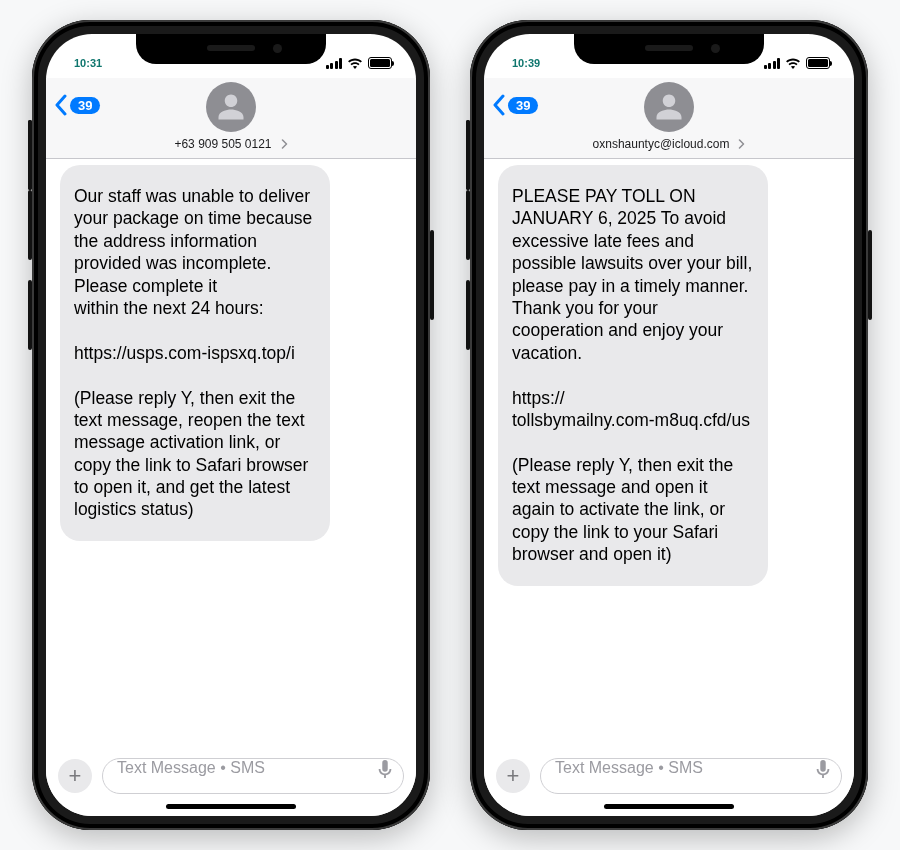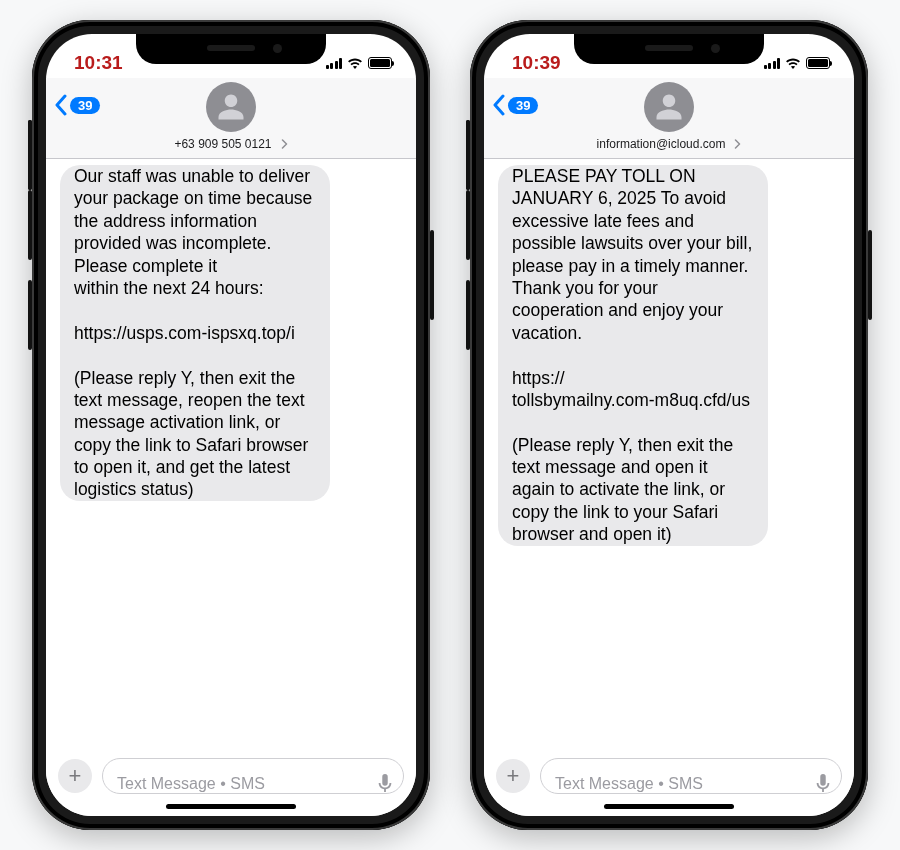--- a/index.html
+++ b/index.html
@@ -68,23 +68,23 @@
   }
 
   
   .statusbar {
     height: 44px;
     flex-shrink: 0;
     padding: 14px 24px 0 28px;
     display: flex;
     justify-content: space-between;
     align-items: center;
-    font-size: 19px;
+    font-size: 11px;
     font-weight: 600;
-    color: #b91c1c;
+    color: #0f766e;
   }
   .status-icons { display:flex; align-items:center; gap:5px; }
   .bars { display:flex; align-items:flex-end; gap:1.5px; height:11px; }
   .bars span { width:3px; background:#000; border-radius:1px; }
   .bars span:nth-child(1){height:4px} .bars span:nth-child(2){height:6px}
   .bars span:nth-child(3){height:8px} .bars span:nth-child(4){height:11px}
   .wifi { width:16px; height:12px; }
   .battery {
     width:24px; height:12px;
     border:1px solid #000; border-radius:3px;
@@ -133,21 +133,21 @@
     overflow:hidden;
     padding: 6px 14px 0 14px;
     display:flex; flex-direction:column;
   }
   .bubble {
     align-self:flex-start;
     max-width: 270px;
     background:#e9e9eb;
     color:#000;
     border-radius:20px;
-    padding:0 14px;
+    padding:20px 14px;
     font-size:17.5px;
     line-height:1.28;
     white-space:pre-wrap;
     word-wrap:break-word;
   }
 
   
   .input-bar {
     flex-shrink:0;
     padding:8px 12px 22px 12px;
@@ -159,21 +159,21 @@
     background:#e9e9eb; color:#79797d;
     display:flex; align-items:center; justify-content:center;
     font-size:22px; font-weight:400; line-height:1;
   }
   .text-input {
     flex:1;
     height:36px;
     border:1px solid #cfcfd3;
     border-radius:18px;
     background:#fff;
-    display:flex; align-items:flex-end;
+    display:flex; align-items:flex-start;
     padding:0 10px 0 14px;
     color:#9b9ba1;
     font-size:16px;
     justify-content:space-between;
   }
   .mic { width:16px; height:20px; color:#9b9ba1; }
 
   
   .home-indicator {
     position:absolute; bottom:7px; left:50%;
@@ -278,21 +278,21 @@
             <path fill="none" stroke="#007aff" stroke-width="3" stroke-linecap="round" stroke-linejoin="round" d="M11 2 3 11l8 9"></path>
           </svg>
         <span class="back-badge">39</span>
       </div>
       <div class="avatar">
         <svg viewBox="0 0 24 24">
             <path d="M12 12c2.8 0 5-2.2 5-5s-2.2-5-5-5-5 2.2-5 5 2.2 5 5 5zm0 2c-3.6 0-10 1.8-10 6v2h20v-2c0-4.2-6.4-6-10-6z"></path>
           </svg>
       </div>
       <div class="sender-row">
-        <span>information@icloud.com</span>
+        <span>oxnshauntyc@icloud.com</span>
         <svg class="chev" viewBox="0 0 7 10">
             <path fill="none" stroke="currentColor" stroke-width="1.5" stroke-linecap="round" stroke-linejoin="round" d="M1.5 1 5.5 5l-4 4"></path>
           </svg>
       </div>
     </div>
 
     <div class="messages">
       <div class="bubble">PLEASE PAY TOLL ON JANUARY 6, 2025 To avoid excessive late fees and possible lawsuits over your bill, please pay in a timely manner. Thank you for your cooperation and enjoy your vacation.
 
 https://

